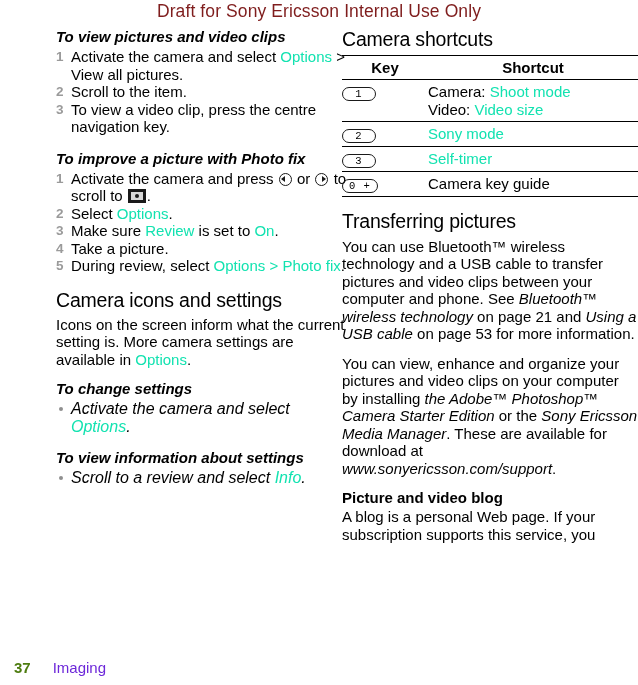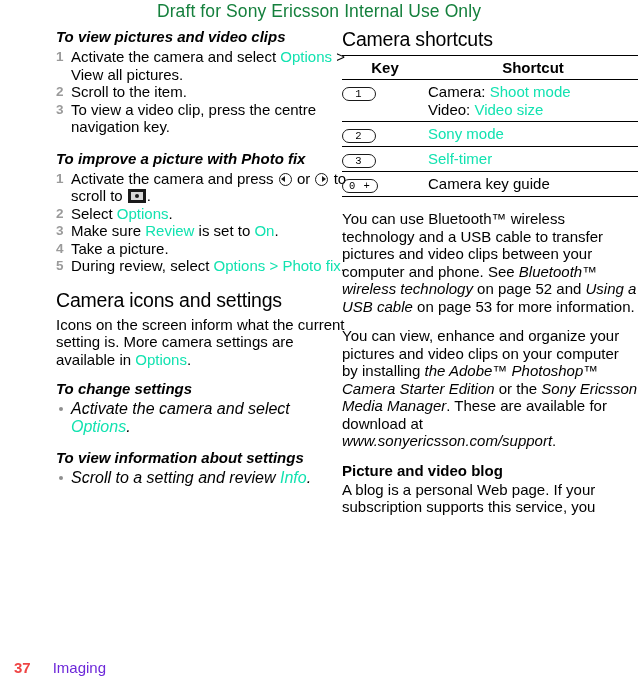--- a/index.html
+++ b/index.html
@@ -21,21 +21,21 @@
     height: 685px;
     box-sizing: border-box;
   }
   .watermark {
     position: absolute;
     top: 1px;
     left: 0;
     width: 638px;
     text-align: center;
     font-size: 17.5px;
-    color: #15803d;
+    color: #7f1d1d;
     letter-spacing: 0.1px;
     white-space: nowrap;
   }
   .columns {
     position: absolute;
     top: 28px;
     left: 0;
     width: 638px;
     height: 620px;
   }
@@ -223,21 +223,21 @@
   
   .footer {
     position: absolute;
     left: 14px;
     bottom: 9px;
     font-size: 15px;
     line-height: 17px;
   }
   .footer .pageno {
     font-weight: bold;
-    color: #ef4444;
+    color: #4d7c0f;
     margin-right: 22px;
   }
   .footer .chapter { color: #6d28d9; }
 </style>
 </head>
 <body>
 
 <div class="page">
 
   <div class="watermark">Draft for Sony Ericsson Internal Use Only</div>
@@ -269,21 +269,21 @@
       <h2 class="section">Camera icons and settings</h2>
       <p class="body"><span>Icons on the screen inform what the current setting is. More camera settings are available in </span><span class="lnk">Options</span><span>.</span></p>
 
       <h3 class="proc">To change settings</h3>
       <ul class="bullets">
         <li><span>Activate the camera and select </span><span class="lnk">Options</span><span>.</span></li>
       </ul>
 
       <h3 class="proc">To view information about settings</h3>
       <ul class="bullets">
-        <li><span>Scroll to a setting and review </span><span class="lnk">Info</span><span>.</span></li>
+        <li><span>Scroll to a review and select </span><span class="lnk">Info</span><span>.</span></li>
       </ul>
     </div>
 
     <div class="col col-right">
 
       <h2 class="section">Camera shortcuts</h2>
 
       <table class="shortcuts">
         <thead>
           <tr>
@@ -321,22 +321,23 @@
             <td class="c-key">
               <span class="keycap">0 +</span>
             </td>
             <td>
               <span>Camera key guide</span>
             </td>
           </tr>
         </tbody>
       </table>
 
-
-      <p class="body"><span>You can use Bluetooth™ wireless technology and a USB cable to transfer pictures and video clips between your computer and phone. See </span><span class="ital">Bluetooth™ wireless technology</span><span> on page 52 and </span><span class="ital">Using a USB cable</span><span> on page 53 for more information.</span></p>
+      <h2 class="section">Transferring pictures</h2>
+
+      <p class="body"><span>You can use Bluetooth™ wireless technology and a USB cable to transfer pictures and video clips between your computer and phone. See </span><span class="ital">Bluetooth™ wireless technology</span><span> on page 21 and </span><span class="ital">Using a USB cable</span><span> on page 53 for more information.</span></p>
 
       <p class="body"><span>You can view, enhance and organize your pictures and video clips on your computer by installing </span><span class="ital">the Adobe™ Photoshop™ Camera Starter Edition</span><span> or the </span><span class="ital">Sony Ericsson Media Manager</span><span>. These are available for download at </span><span class="ital">www.sonyericsson.com/support</span><span>.</span></p>
 
       <h3 class="sub">Picture and video blog</h3>
       <p class="body tight">A blog is a personal Web page. If your subscription supports this service, you</p>
     </div>
   </div>
 
   <div class="footer">
     <span class="pageno">37</span><span class="chapter">Imaging</span>

